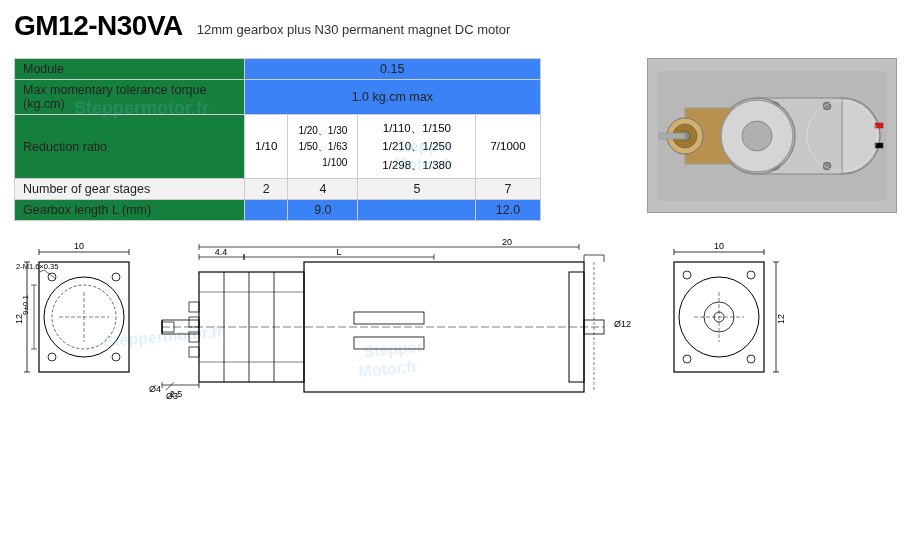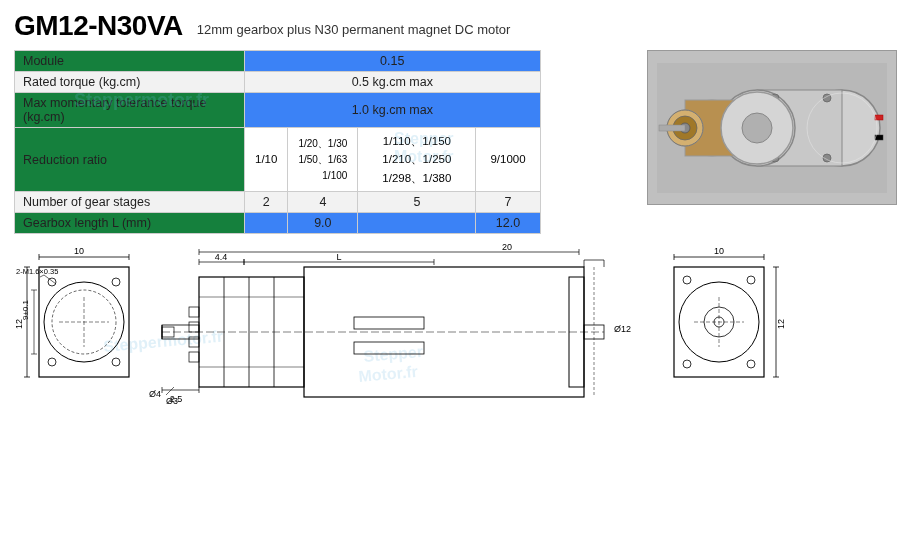--- a/index.html
+++ b/index.html
@@ -12,20 +12,21 @@
       overflow: hidden;
     }
 
     .main-container {
       width: 911px;
       height: 424px;
       background: #fff;
       padding: 10px 14px;
       display: flex;
       flex-direction: column;
+      gap: 8px;
     }
 
     
     .header {
       display: flex;
       align-items: center;
       margin-bottom: 8px;
     }
     .model-title {
       font-size: 28px;
@@ -150,36 +151,32 @@
       <div class="watermark" style="top:80px;left:380px;font-size:16px;color:rgba(100,180,220,0.2);">Stepper<br>Motor.fr</div>
 
       <table class="specs-table">
         <tbody>
 
           <tr>
             <td class="label-col">Module</td>
             <td class="value-col" colspan="4">0.15</td>
           </tr>
 
-          <tr>
-            <td class="label-col shaded">Rated torque (kg.cm)</td>
-            <td class="value-col shaded" colspan="4">0.5 kg.cm max</td>
-          </tr>
 
           <tr>
             <td class="label-col">Max momentary tolerance torque (kg.cm)</td>
             <td class="value-col" colspan="4">1.0 kg.cm max</td>
           </tr>
 
           <tr>
             <td class="label-col" rowspan="1" style="vertical-align:middle;">Reduction ratio</td>
             <td class="rr-cell" style="border: 1px solid #ccc; text-align:center; vertical-align:middle; padding:4px 10px;">1/10</td>
             <td class="rr-cell" style="border: 1px solid #ccc; text-align:right; vertical-align:middle; padding:4px 10px; font-size:10px; line-height:1.6;margin-top:40px;">1/20、1/30<br>1/50、1/63<br>1/100</td>
             <td class="rr-cell" style="border: 1px solid #ccc; text-align:center; vertical-align:middle; padding:4px 24px; font-size:11.5px; line-height:1.6;">1/110、1/150<br>1/210、1/250<br>1/298、1/380</td>
-            <td class="rr-cell" style="border: 1px solid #ccc; text-align:center; vertical-align:middle; padding:4px 14px;">9/1000</td>
+            <td class="rr-cell" style="border: 1px solid #ccc; text-align:center; vertical-align:middle; padding:4px 14px;">7/1000</td>
           </tr>
 
           <tr>
             <td class="label-col shaded">Number of gear stages</td>
             <td class="value-col shaded" style="border:1px solid #ccc; text-align:center; padding:3px 10px;">2</td>
             <td class="value-col shaded" style="border:1px solid #ccc; text-align:center; padding:3px 10px;">4</td>
             <td class="value-col shaded" style="border:1px solid #ccc; text-align:center; padding:3px 22px;">5</td>
             <td class="value-col shaded" style="border:1px solid #ccc; text-align:center; padding:3px 10px;">7</td>
           </tr>
 

